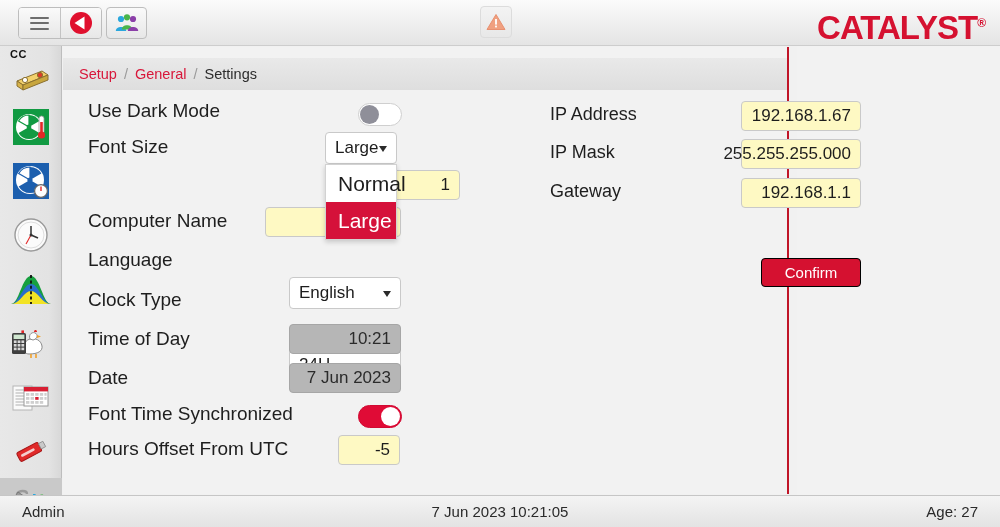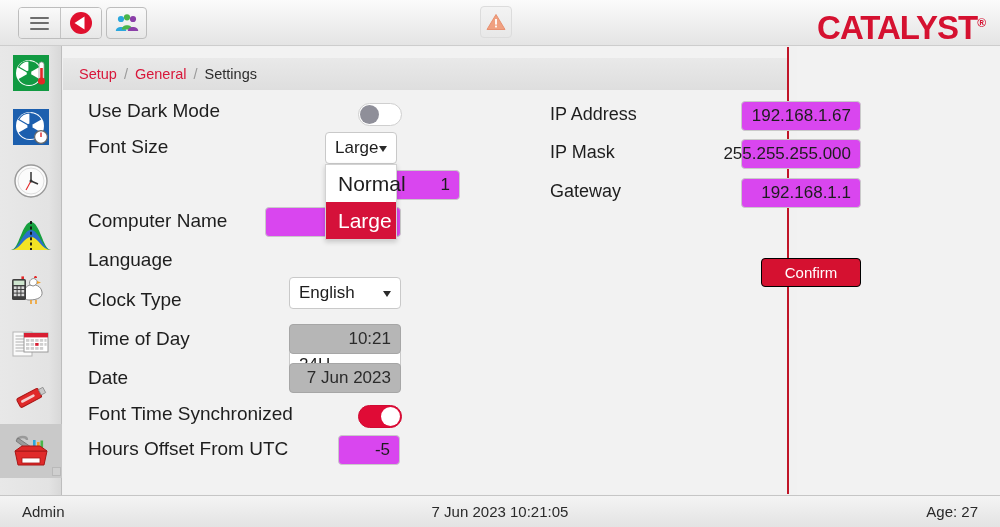--- a/index.html
+++ b/index.html
@@ -105,21 +105,21 @@
   .lbl {
     position: absolute; left: 25px;
     font-size: 19px; color: #1e1e1e; white-space: nowrap;
   }
   .lbl.right { left: 487px; font-size: 18px; }
 
   
   .ctrl { position: absolute; }
   .txt {
     height: 30px; border: 1px solid #c9c9c9; border-radius: 4px;
-    background: #d946ef; font-size: 17px; color: #1d1d1d;
+    background: #fef9c3; font-size: 17px; color: #1d1d1d;
     display: flex; align-items: center; justify-content: flex-end;
     padding: 0 9px;
   }
   .txt.ro { background: #b6b6b6; border-color: #a6a6a6; color: #2b2b2b; }
   .sel {
     height: 32px; border: 1px solid #c9c9c9; border-radius: 4px;
     background: #fff; font-size: 17px; color: #1d1d1d;
     display: flex; align-items: center;
     padding: 0 9px; cursor: pointer; position: relative;
   }
@@ -215,20 +215,30 @@
         <rect x="9.1" y="6" width="1.8" height="5.6" fill="#ffffff"></rect>
         <rect x="9.1" y="12.6" width="1.8" height="1.8" fill="#ffffff"></rect>
       </svg>
     </div>
 
     <div class="brand"><span>CATALYST</span><sup>®</sup></div>
   </div>
 
   <div class="sidebar">
 
+    <div class="side-item">
+      <span class="cc-label">CC</span>
+      <svg width="38" height="26" viewBox="0 0 38 26" style="margin-top:9px;">
+        <polygon points="5,16 30,6 36,10 11,20" fill="#f2d16b" stroke="#8a7030" stroke-width="1"></polygon>
+        <polygon points="5,16 5,21 11,25 11,20" fill="#d9b44a" stroke="#8a7030" stroke-width="1"></polygon>
+        <polygon points="11,20 11,25 36,15 36,10" fill="#c8a63e" stroke="#8a7030" stroke-width="1"></polygon>
+        <circle cx="13" cy="15" r="2.6" fill="#ffffff" stroke="#8a7030" stroke-width="1"></circle>
+        <circle cx="28" cy="10" r="2.6" fill="#e03a2a" stroke="#8a7030" stroke-width="1"></circle>
+      </svg>
+    </div>
 
     <div class="side-item">
       <svg width="38" height="38" viewBox="0 0 38 38">
         <rect x="1" y="1" width="36" height="36" fill="#119a42"></rect>
         <circle cx="17" cy="19" r="13" fill="#ffffff"></circle>
         <path d="M17 19 L17 7 A12 12 0 0 1 27.4 13 Z" fill="#119a42"></path>
         <path d="M17 19 L27.4 25 A12 12 0 0 1 6.6 25 Z" fill="#119a42"></path>
         <path d="M17 19 L6.6 13 A12 12 0 0 1 17 7 Z" fill="#ffffff" stroke="#119a42" stroke-width="1.2"></path>
         <circle cx="17" cy="19" r="2.4" fill="#119a42"></circle>
         <rect x="27" y="8" width="5" height="18" rx="2.5" fill="#ffffff" stroke="#999" stroke-width="0.8"></rect>

